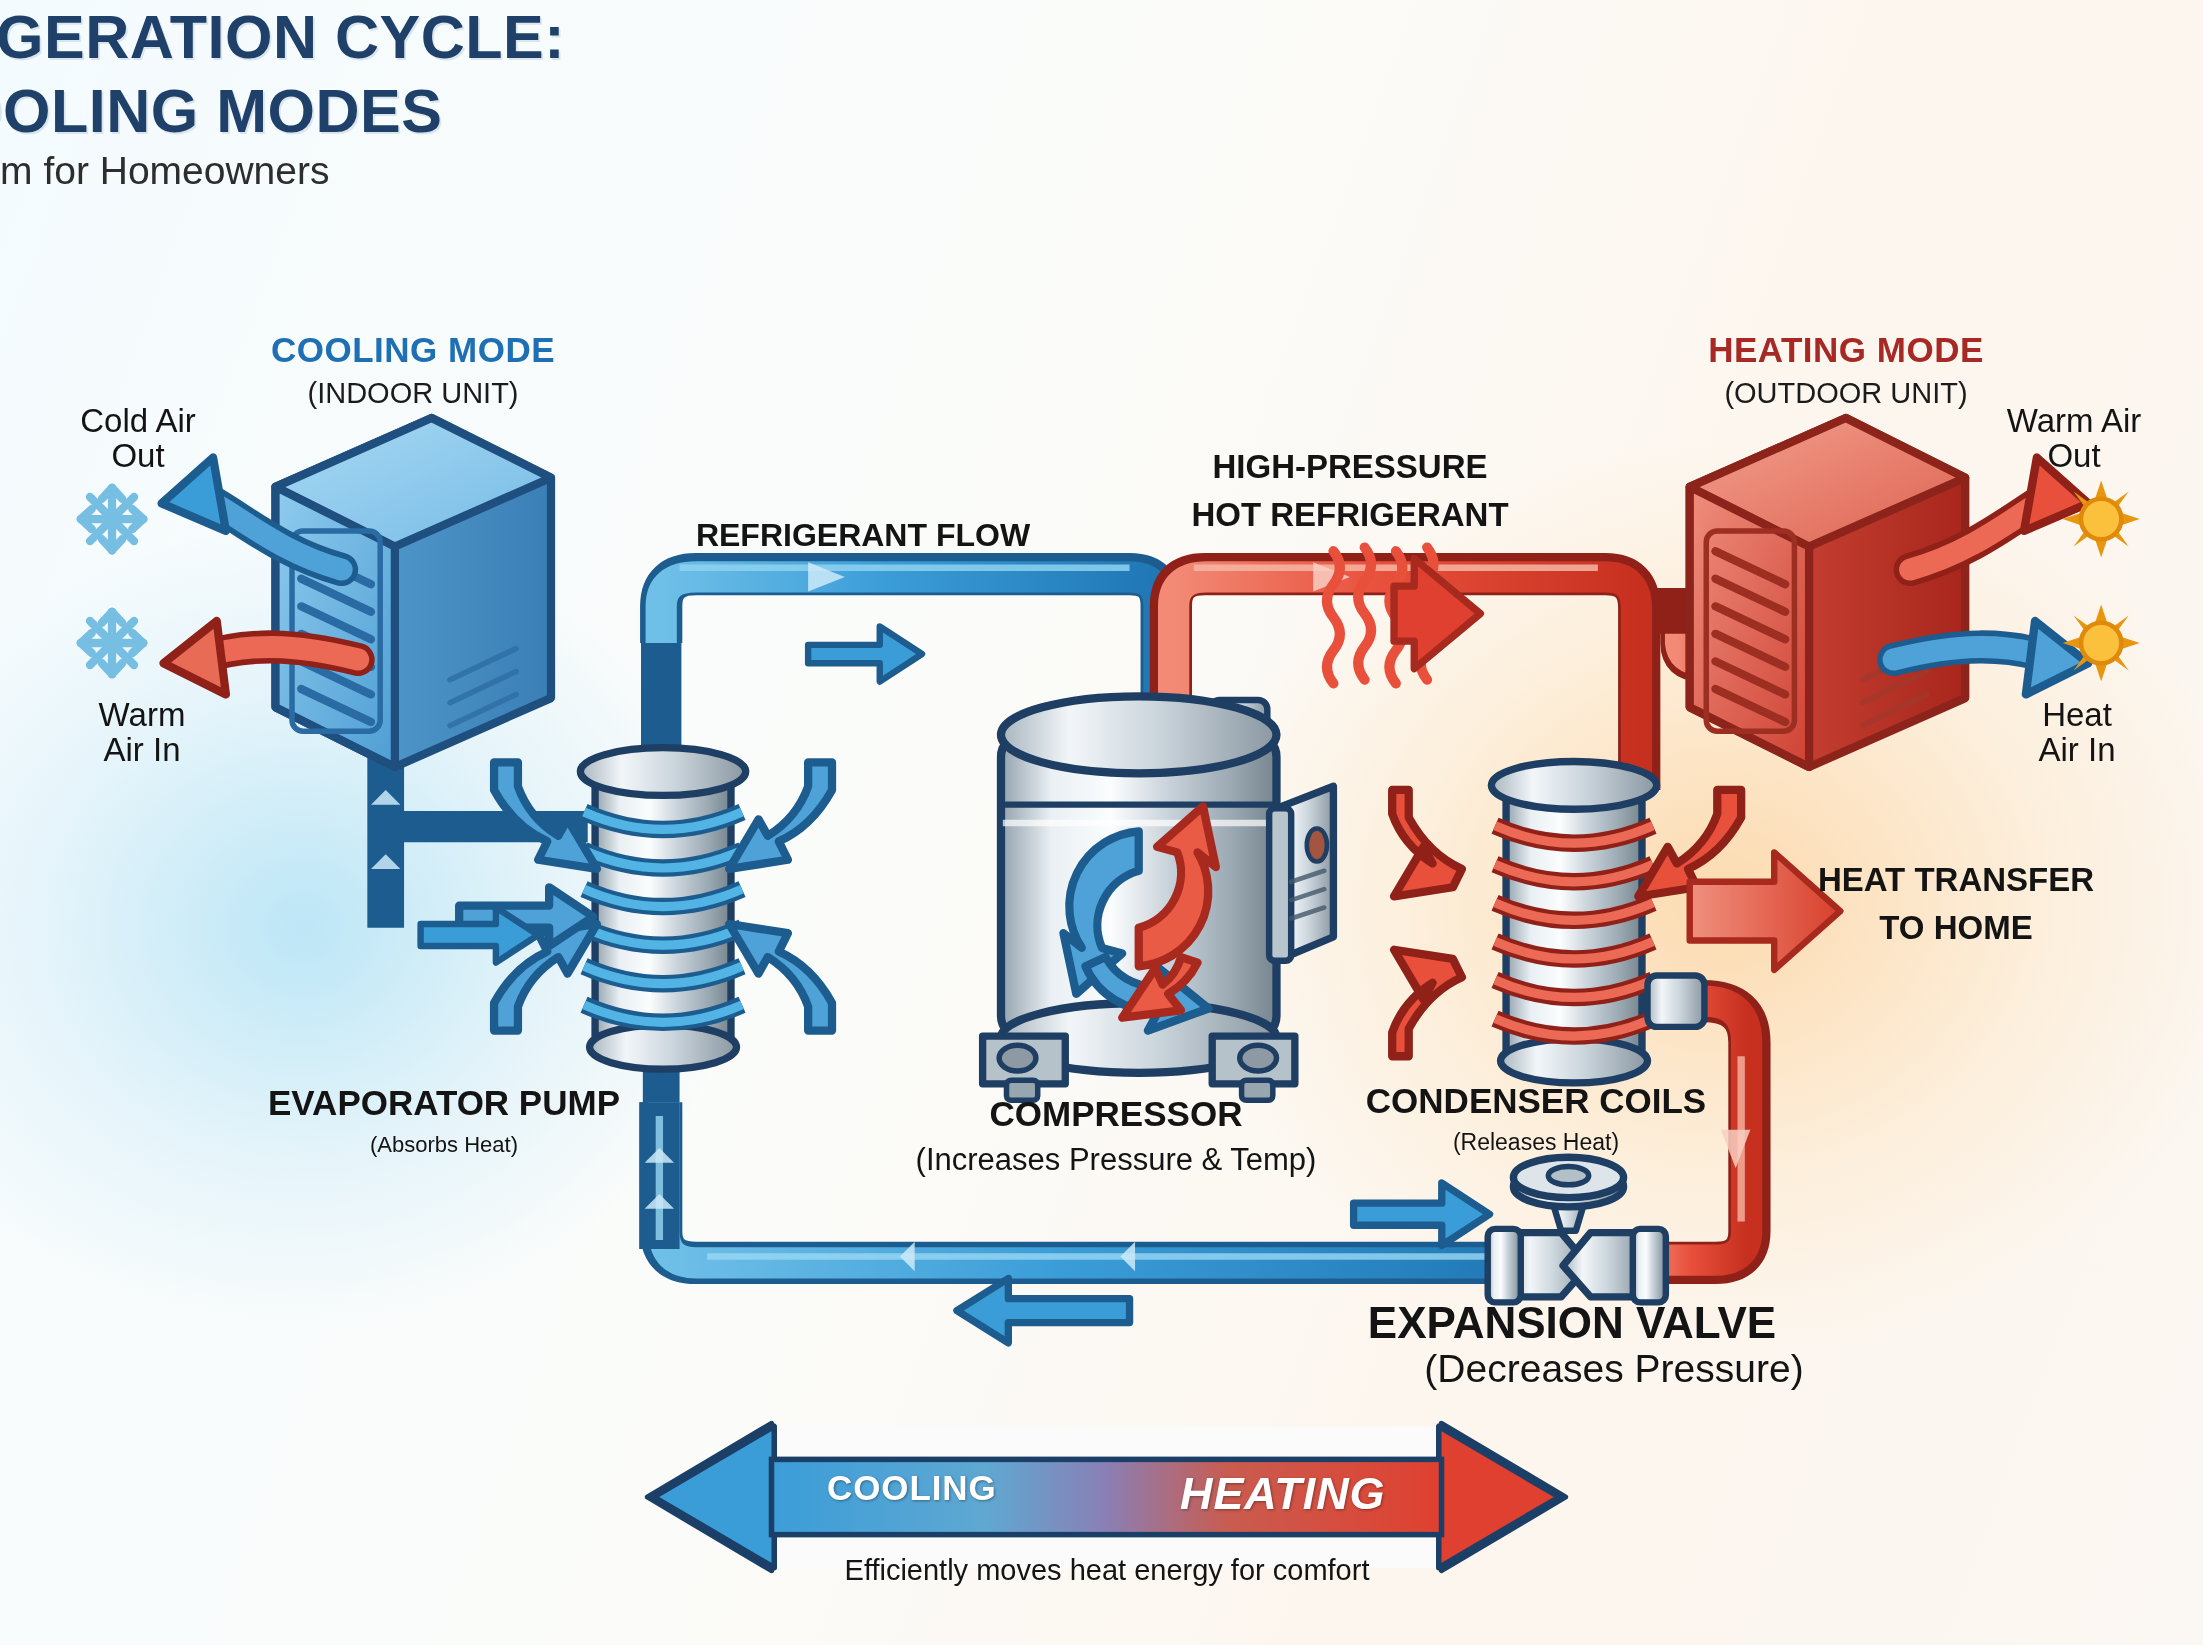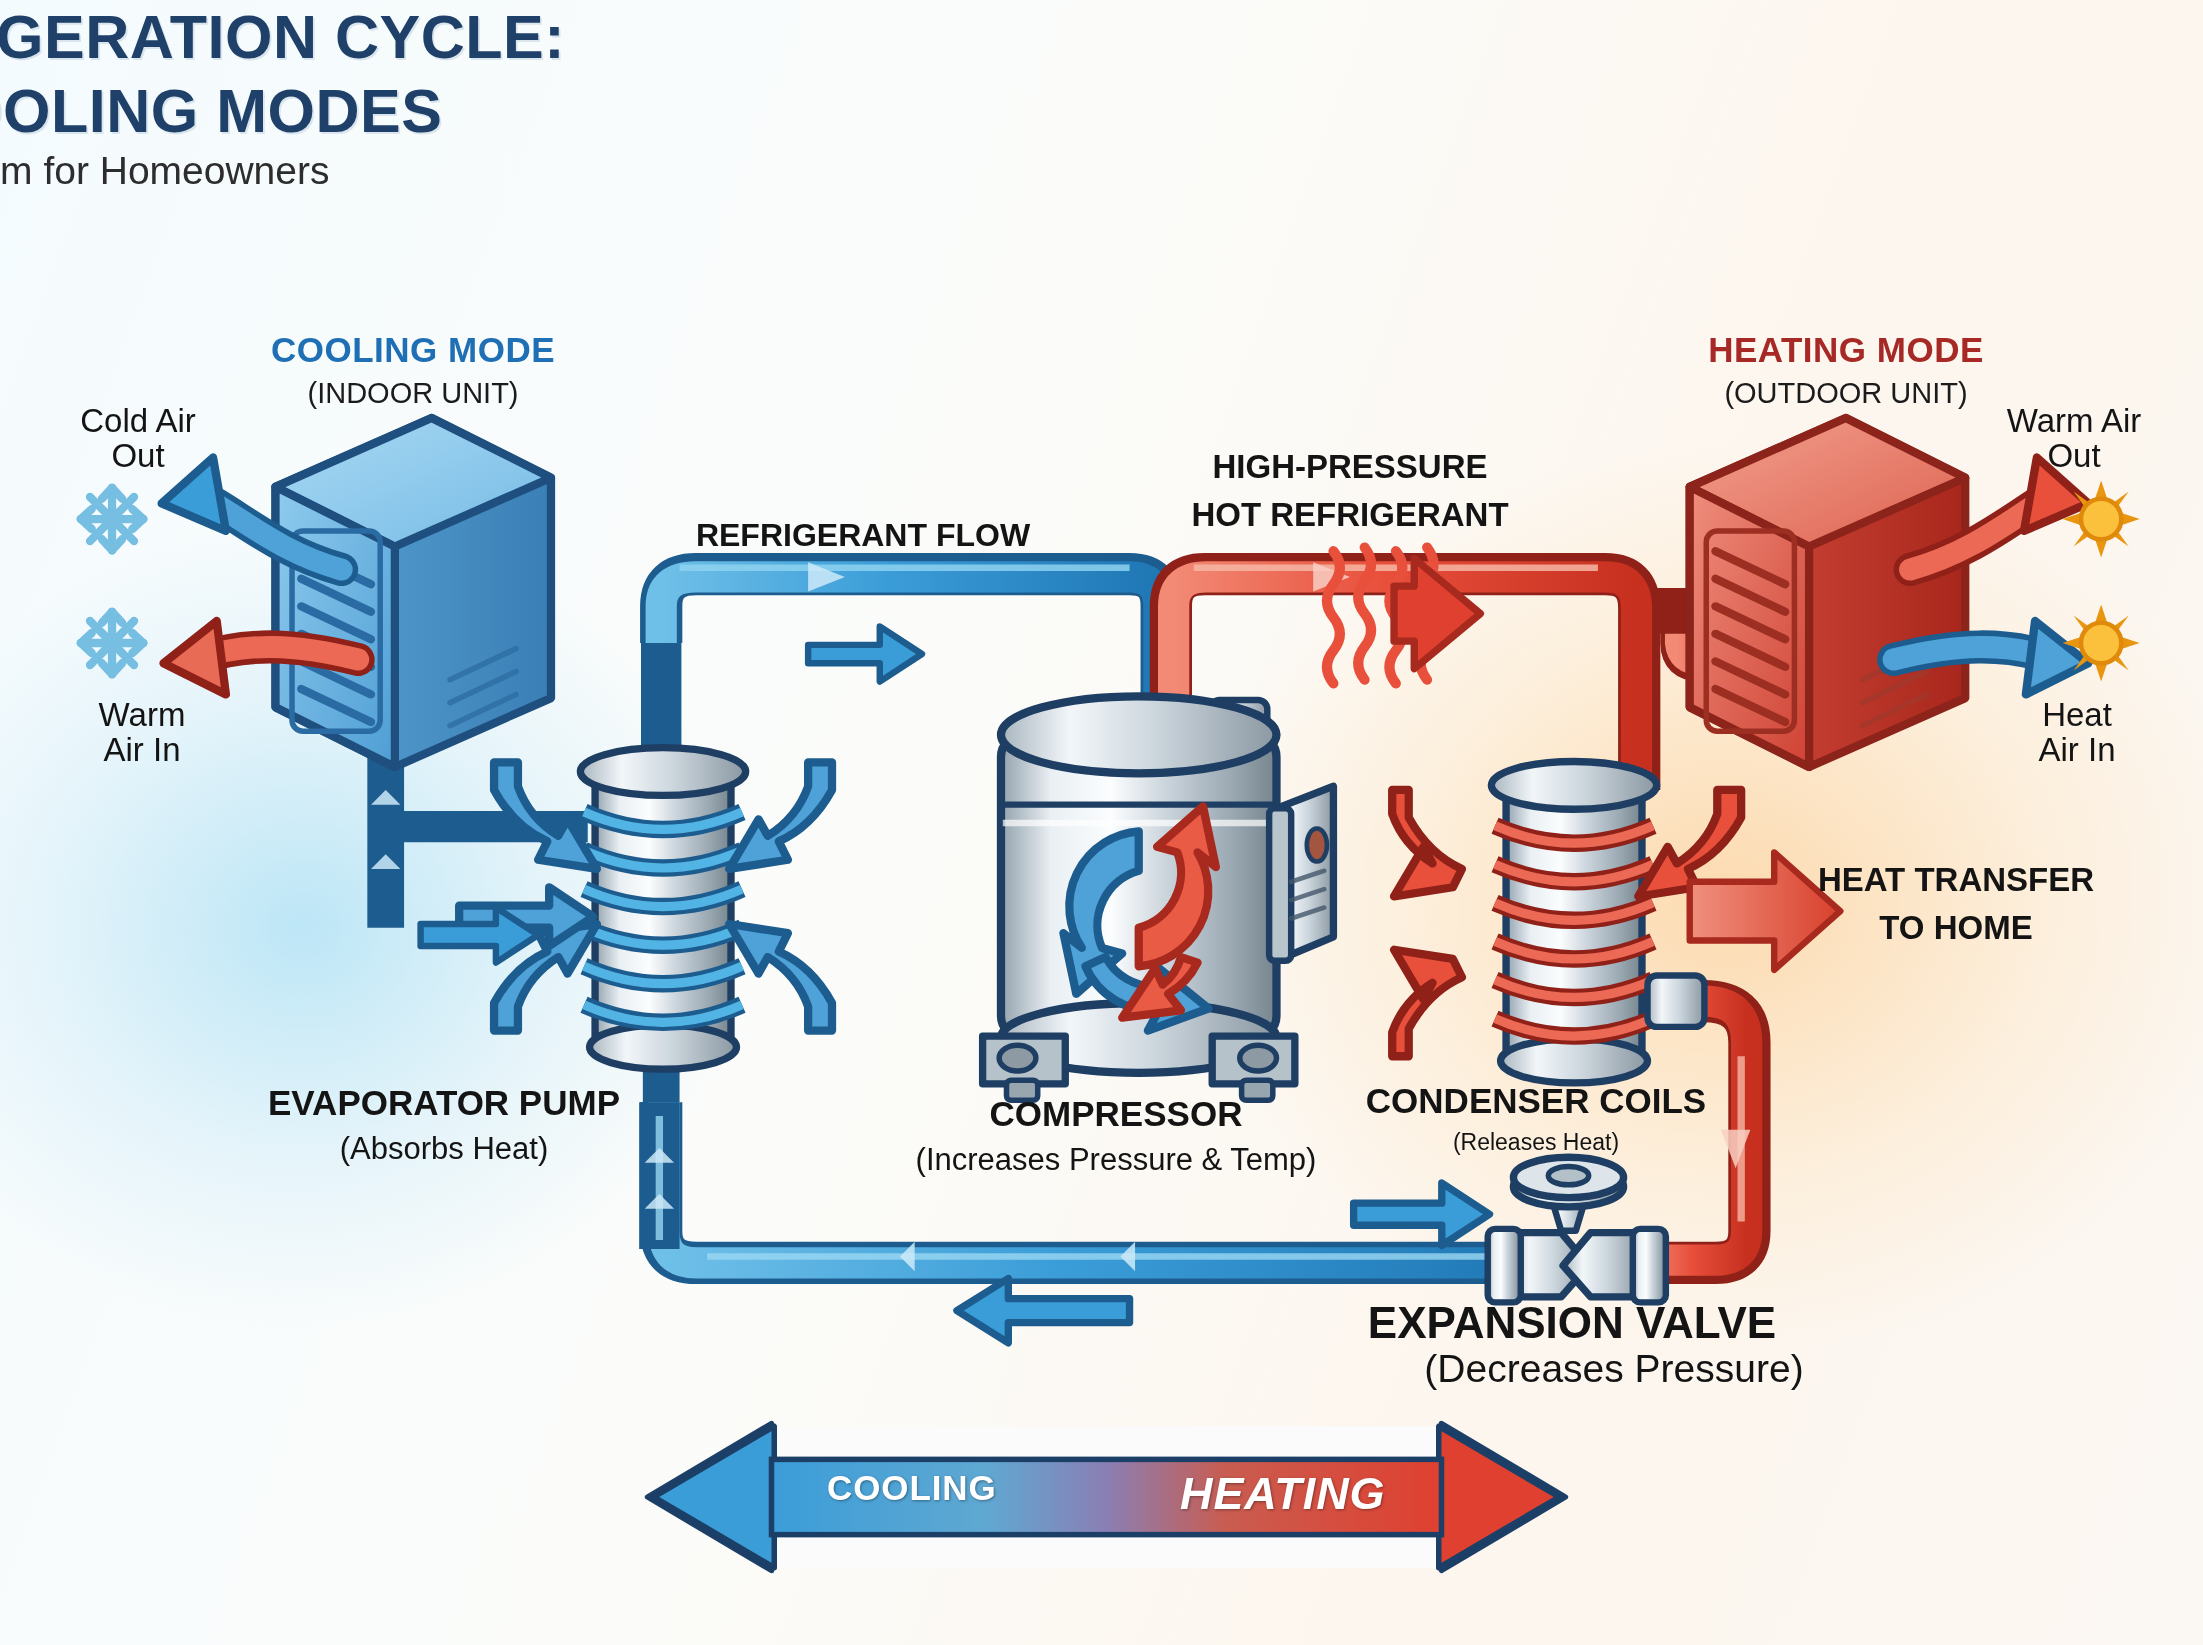--- a/index.html
+++ b/index.html
@@ -465,21 +465,21 @@
 
   <div class="lbl ctr bold" style="left:863px; top:519px; font-size:32px;">REFRIGERANT FLOW</div>
 
   <div class="lbl ctr bold" style="left:1350px; top:450px; font-size:33px;">HIGH-PRESSURE</div>
   <div class="lbl ctr bold" style="left:1350px; top:498px; font-size:33px;">HOT REFRIGERANT</div>
 
   <div class="lbl ctr bold" style="left:1956px; top:863px; font-size:33px;">HEAT TRANSFER</div>
   <div class="lbl ctr bold" style="left:1956px; top:911px; font-size:33px;">TO HOME</div>
 
   <div class="lbl ctr bold" style="left:444px; top:1084px; font-size:35px;">EVAPORATOR PUMP</div>
-  <div class="lbl ctr" style="left:444px; top:1133px; font-size:31px;">(Absorbs Heat)</div>
+  <div class="lbl ctr" style="left:444px; top:1133px; font-size:22px;">(Absorbs Heat)</div>
 
   <div class="lbl ctr bold" style="left:1116px; top:1095px; font-size:35px;">COMPRESSOR</div>
   <div class="lbl ctr" style="left:1116px; top:1144px; font-size:31px;">(Increases Pressure &amp; Temp)</div>
 
   <div class="lbl ctr bold" style="left:1536px; top:1082px; font-size:35px;">CONDENSER COILS</div>
   <div class="lbl ctr" style="left:1536px; top:1130px; font-size:23px;text-align:right;">(Releases Heat)</div>
 
   <div class="lbl ctr bold" style="left:1572px; top:1300px; font-size:44px;">EXPANSION VALVE</div>
   <div class="lbl ctr" style="left:1572px; top:1348px; font-size:39px;margin-left:42px;">(Decreases Pressure)</div>
 
@@ -499,16 +499,17 @@
 
       <path d="M143 33 L143 69 L867 69 L867 33 L999 110 L867 187 L867 151 L143 151 L143 187 L12 110 Z" fill="none" stroke="#ffffff" stroke-width="0"></path>
       <rect x="143" y="33" width="724" height="36" fill="#fbfbfb"></rect>
       <rect x="143" y="151" width="724" height="36" fill="#fbfbfb"></rect>
       <path d="M143 33 L143 187 L12 110 Z" fill="#3b9dd8" stroke="#1b3f67" stroke-width="6" stroke-linejoin="round"></path>
       <path d="M867 33 L867 187 L998 110 Z" fill="#e0402f" stroke="#1b3f67" stroke-width="6" stroke-linejoin="round"></path>
       <rect x="140" y="69" width="730" height="82" fill="url(#gLegend)" stroke="#1b3f67" stroke-width="6"></rect>
     </svg>
     <div id="legend-cooling">COOLING</div>
     <div id="legend-heating">HEATING</div>
+    <div id="legend-caption">Efficiently moves heat energy for comfort</div>
   </div>
 
 </div>
 
 
 </body></html>

